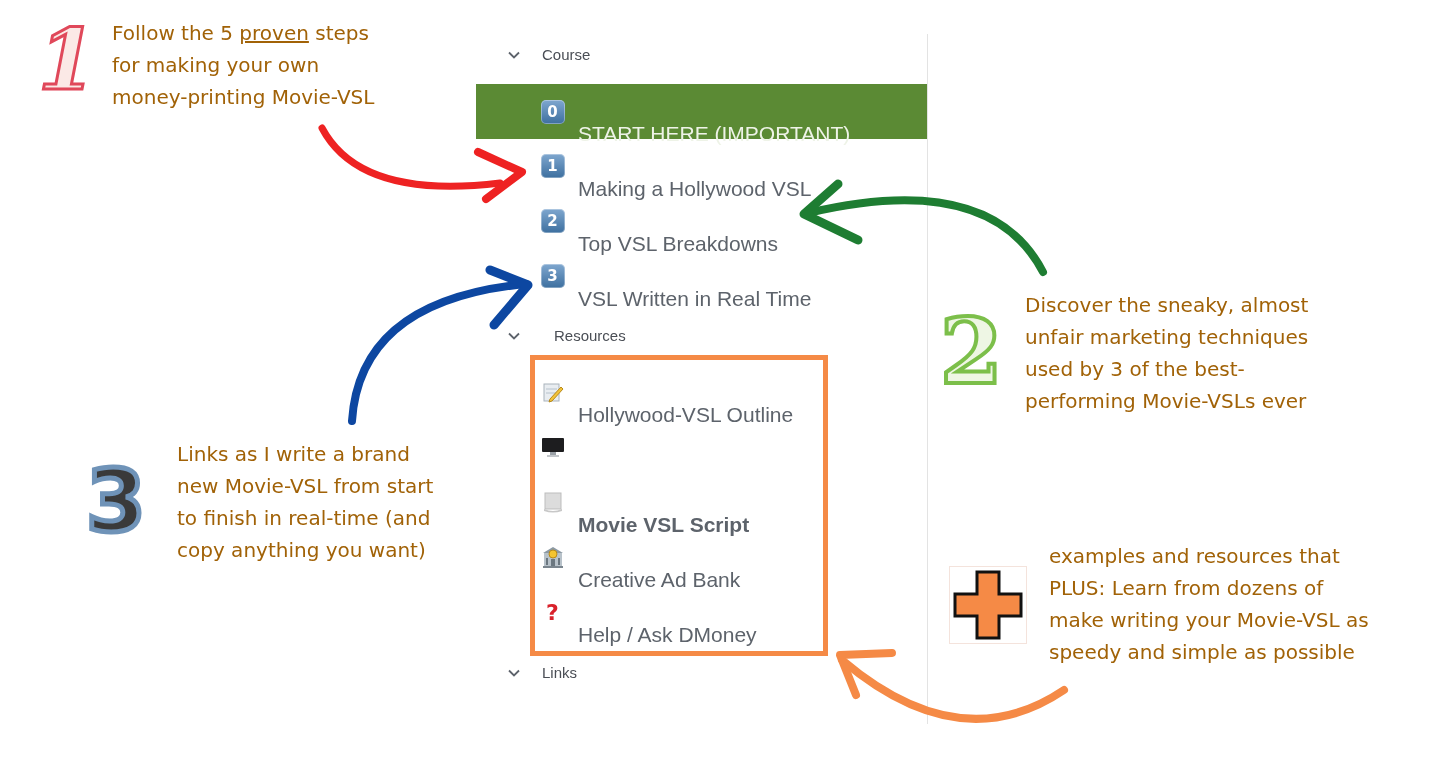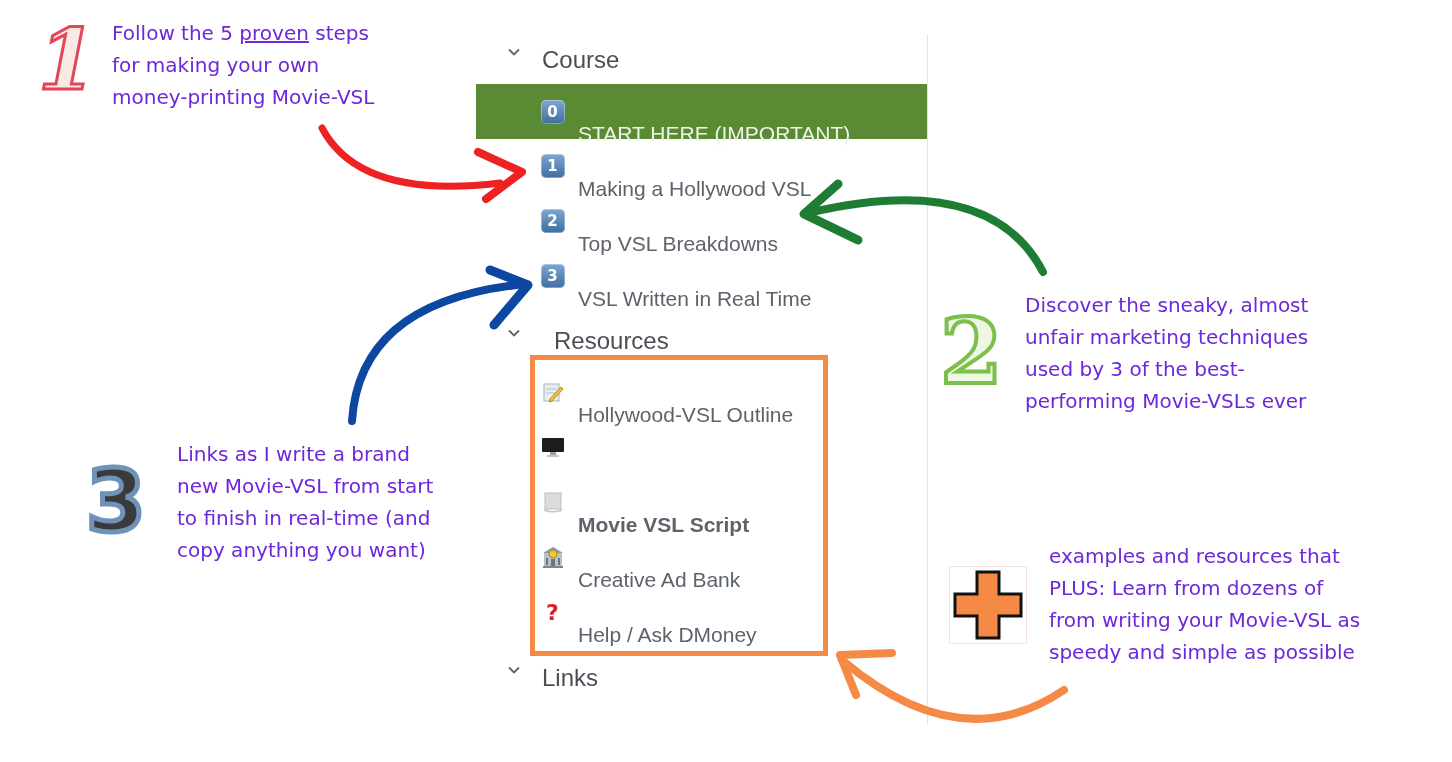--- a/index.html
+++ b/index.html
@@ -1,27 +1,27 @@
 <!DOCTYPE html>
 <html><head>
 <meta charset="utf-8">
 <style>
   html, body { margin:0; padding:0; background:#ffffff; }
   body { width:1452px; height:762px; position:relative; overflow:hidden; font-family:"DejaVu Sans", sans-serif; }
   .divider { position:absolute; left:927px; top:34px; width:1px; height:690px; background:#e3e3e3; }
   .sidebar { position:absolute; left:476px; top:0; width:451px; height:762px; }
-  .section-head { position:absolute; left:30px; display:flex; font-family:"Liberation Sans", sans-serif; font-size:24px; color:#4a4e55; }
+  .section-head { position:absolute; left:30px; display:flex; align-items:center; font-family:"Liberation Sans", sans-serif; font-size:15px; color:#4a4e55; }
   .section-head .chev { width:12px; height:12px; margin-right:22px; margin-left:2px; }
   .nav-item { position:absolute; left:0; width:451px; height:52px; display:flex; align-items:center; font-family:"Liberation Sans", sans-serif; font-size:21px; color:#5d636b; cursor:pointer; }
   .nav-item.active { background:#5b8a34; color:#eef3e7; height:55px; }
   .nav-item .ico { position:absolute; left:64px; width:25px; height:25px; display:flex; align-items:center; justify-content:center; }
   .nav-item .lbl { position:absolute; left:102px; white-space:nowrap;margin-top:45px; }
   .keycap { width:24px; height:24px; border-radius:5px; background:linear-gradient(#7fa7cf,#3d6f9f); color:#fff; font-size:15px; font-weight:bold; display:flex; align-items:center; justify-content:center; font-family:"DejaVu Sans", sans-serif; box-shadow: inset 0 0 0 1px rgba(255,255,255,0.35); }
   .res-box { position:absolute; left:530px; top:355px; width:288px; height:291px; border:5px solid #f58a46; box-sizing:content-box; }
-  .note { position:absolute; font-family:"DejaVu Sans", sans-serif; font-size:20px; line-height:32px; color:#6d28d9; }
+  .note { position:absolute; font-family:"DejaVu Sans", sans-serif; font-size:20px; line-height:32px; color:#a16207; }
   .big-num { position:absolute; font-family:"DejaVu Serif", serif; font-weight:bold; font-style:italic; }
   svg.arrow { position:absolute; overflow:visible; }
 </style>
 </head>
 <body>
 
 <div class="divider"></div>
 
 <div class="sidebar">
 
@@ -147,21 +147,21 @@
 
 <div style="position:absolute;left:949px;top:566px;width:78px;height:78px;">
   <svg width="78" height="78" viewBox="0 0 78 78">
       <rect x="0.5" y="0.5" width="77" height="77" fill="#fff" stroke="#f4e3dc"></rect>
       <path d="M28 6 H50 V28 H72 V50 H50 V72 H28 V50 H6 V28 H28 Z" fill="#f58a46" stroke="#111" stroke-width="3" stroke-linejoin="miter"></path>
     </svg>
 </div>
 <div class="note" style="left:1049px;top:540px;">
   <div>examples and resources that</div>
   <div>PLUS: Learn from dozens of</div>
-  <div>from writing your Movie-VSL as</div>
+  <div>make writing your Movie-VSL as</div>
   <div>speedy and simple as possible</div>
 </div>
 
 <svg class="arrow" style="left:0;top:0;" width="1452" height="762">
   <path d="M322 128 Q360 200 500 183" fill="none" stroke="#ee2222" stroke-width="7" stroke-linecap="round"></path>
   <path d="M478 152 L522 172 L486 199" fill="none" stroke="#ee2222" stroke-width="8" stroke-linecap="round" stroke-linejoin="round"></path>
 </svg>
 <svg class="arrow" style="left:0;top:0;" width="1452" height="762">
   <path d="M1043 272 Q990 170 808 213" fill="none" stroke="#1e7d32" stroke-width="8" stroke-linecap="round"></path>
   <path d="M838 184 L804 214 L858 240" fill="none" stroke="#1e7d32" stroke-width="9" stroke-linecap="round" stroke-linejoin="round"></path>

